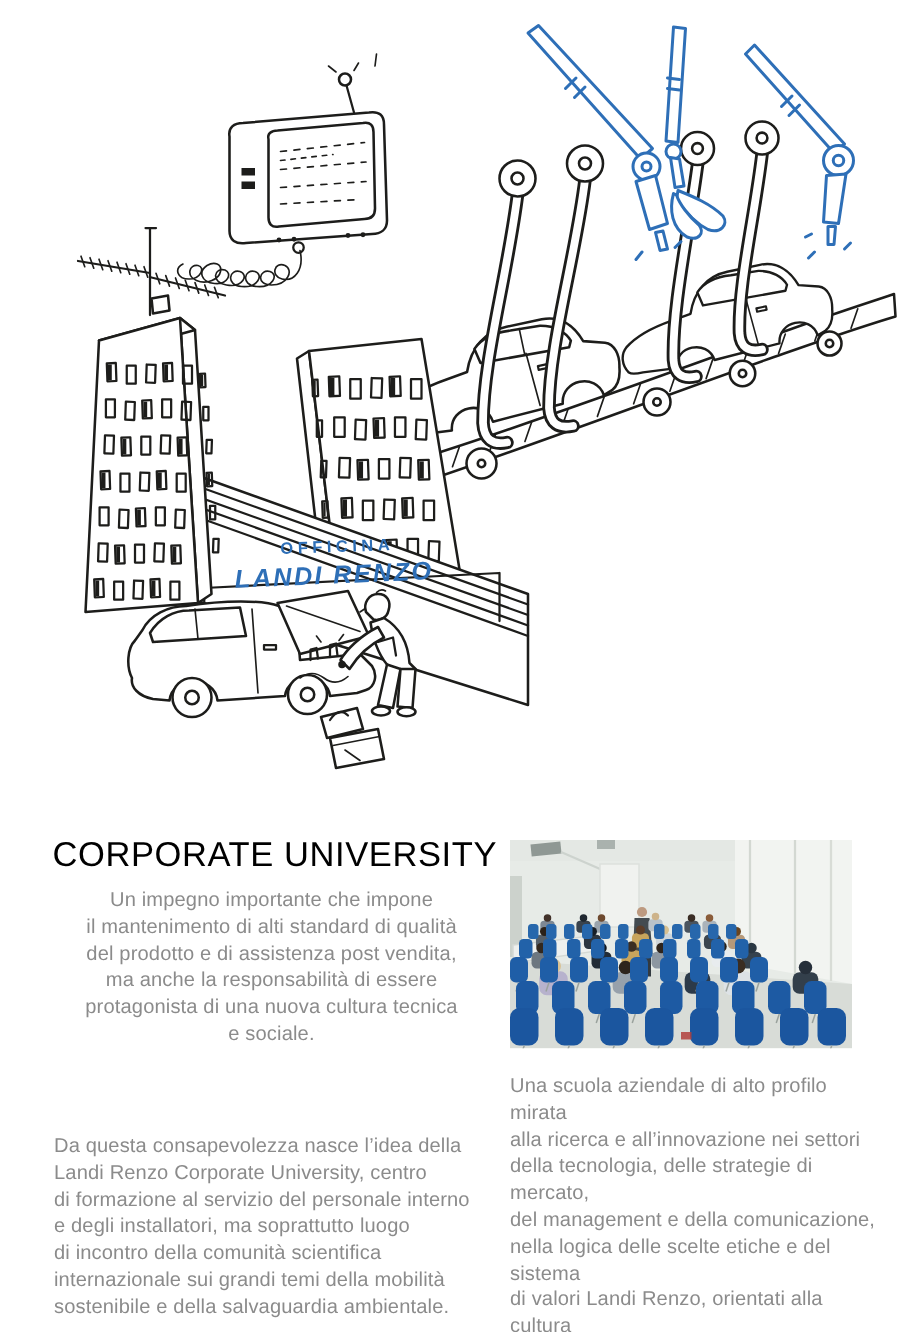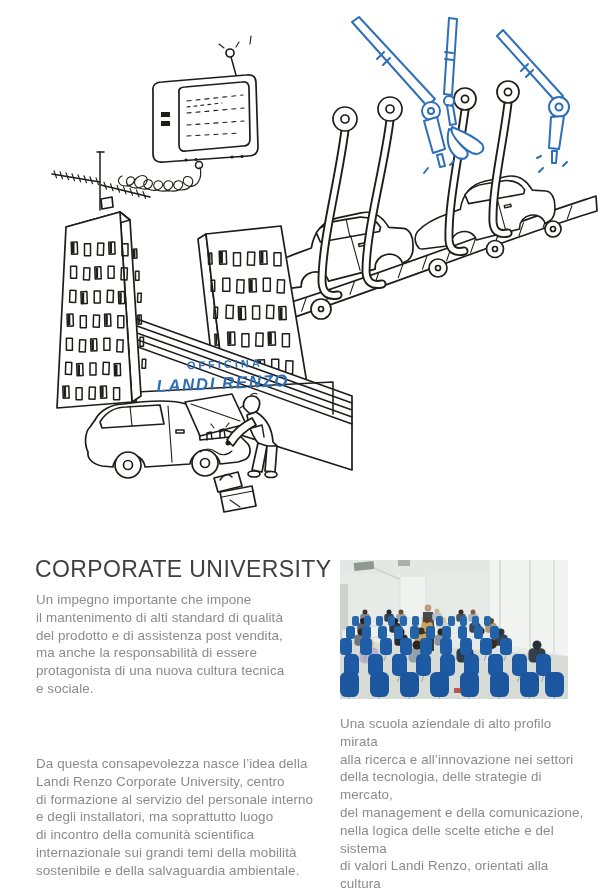--- a/index.html
+++ b/index.html
@@ -12,21 +12,21 @@
   .blk{fill:#1d1d1b;stroke:none;}
   .blu{fill:#ffffff;stroke:#2e6fb7;stroke-width:2;stroke-linejoin:round;stroke-linecap:round;}
   .blul{fill:none;stroke:#2e6fb7;stroke-width:2;stroke-linecap:round;}
   .hookA{fill:none;stroke:#1d1d1b;stroke-width:9;stroke-linecap:round;}
   .hookB{fill:none;stroke:#ffffff;stroke-width:5.2;stroke-linecap:round;}
   #illu{position:absolute;left:0;top:0;}
   #heading{position:absolute;left:35px;top:556px;font-size:23px;font-weight:400;
            letter-spacing:0.4px;}
   .para{position:absolute;font-size:13.4px;line-height:17.8px;color:#8b8b8b;
         letter-spacing:0.1px;white-space:pre-line;}
-  #para1{left:36px;top:591px;width:290px;}
+  #para1{left:36px;top:591px;width:290px;text-align:center;}
   #para2{left:36px;top:755px;width:300px;}
   #para3{left:340px;top:715px;width:252px;}
   #photo{position:absolute;left:340px;top:560px;width:228px;height:139px;overflow:hidden;}
   .signtxt{font-family:"Liberation Sans",sans-serif;fill:#2e6fb7;}
 </style>
 </head>
 <body>
 
 <div id="page">
 
@@ -364,21 +364,21 @@
 
     <g>
       <polygon class="ink" points="214,478 238,472 242,486 218,492"></polygon>
       <path class="lin" d="M220,480 Q226,471 232,477"></path>
       <polygon class="ink" points="220,492 252,486 256,506 224,512"></polygon>
       <line class="thin" x1="222" y1="497" x2="253" y2="491"></line>
       <line class="thin" x1="230" y1="500" x2="240" y2="507"></line>
     </g>
   </svg>
 
-  <div id="heading" style="color: #404040;">CORPORATE UNIVERSITY</div>
+  <div id="heading" style="color: #000000;">CORPORATE UNIVERSITY</div>
 
   <div id="para1" class="para">Un impegno importante che impone
 il mantenimento di alti standard di qualità
 del prodotto e di assistenza post vendita,
 ma anche la responsabilità di essere
 protagonista di una nuova cultura tecnica
 e sociale.</div>
 
   <div id="para2" class="para">Da questa consapevolezza nasce l’idea della
 Landi Renzo Corporate University, centro

